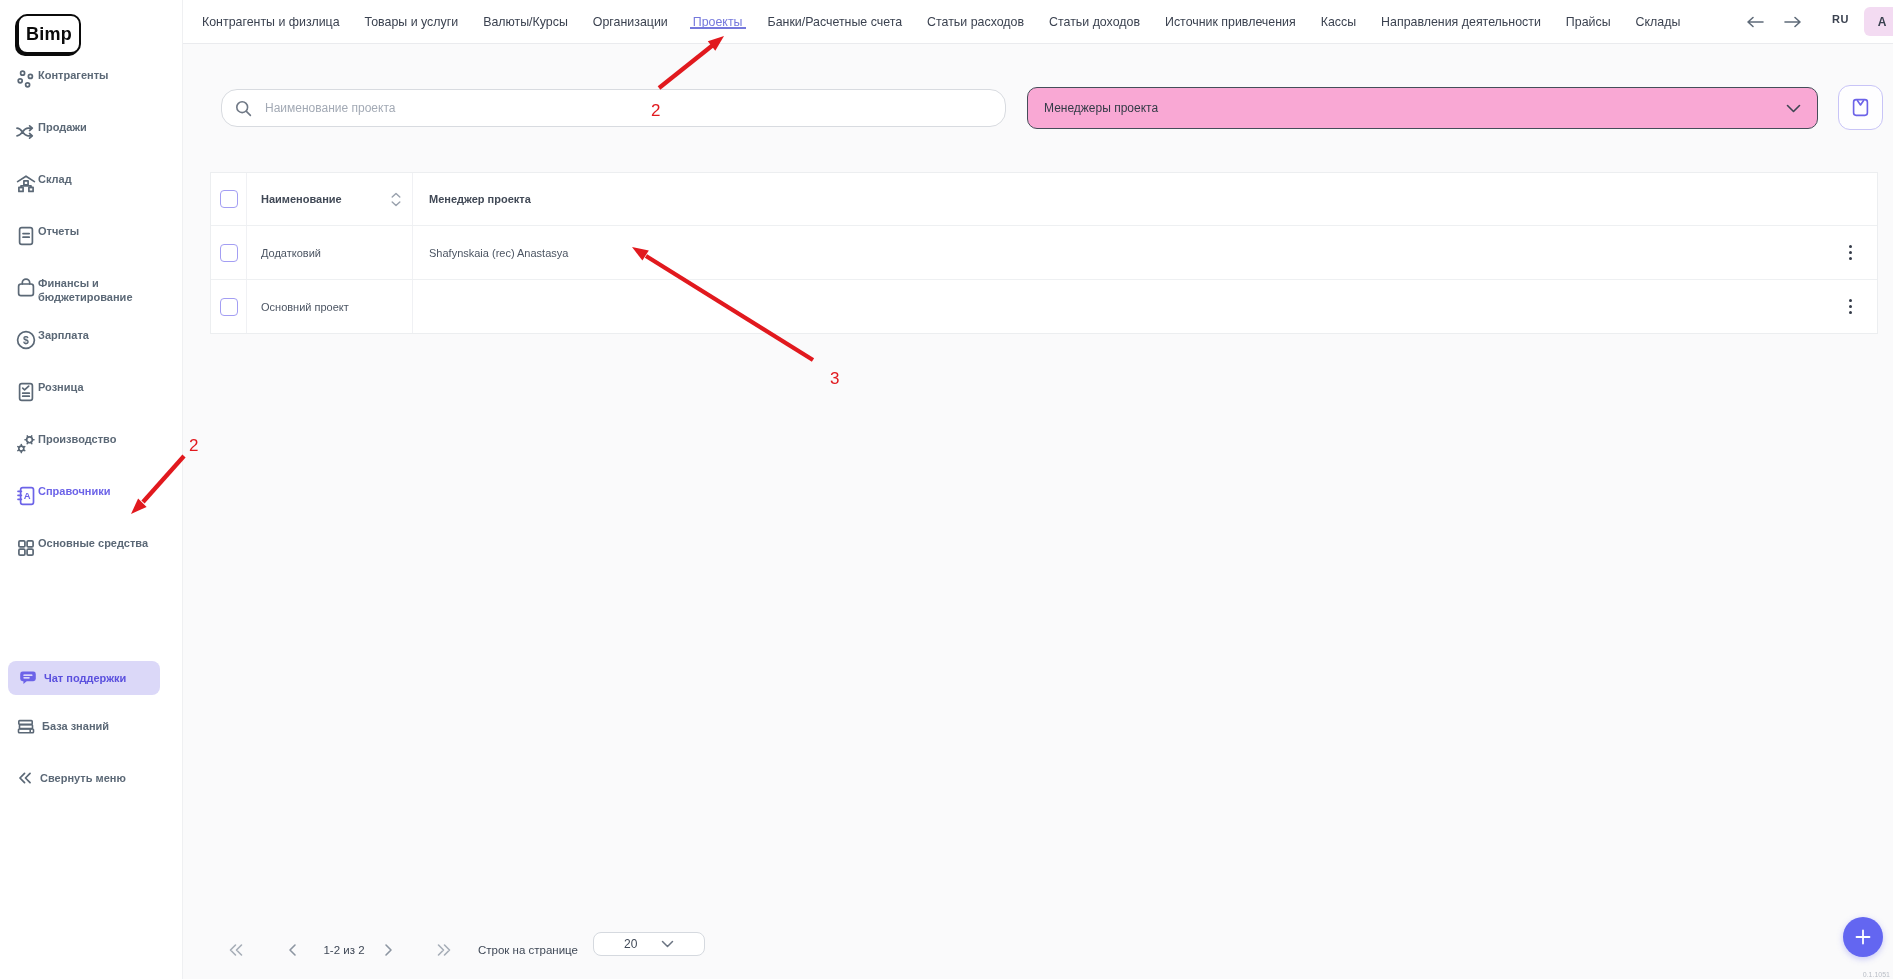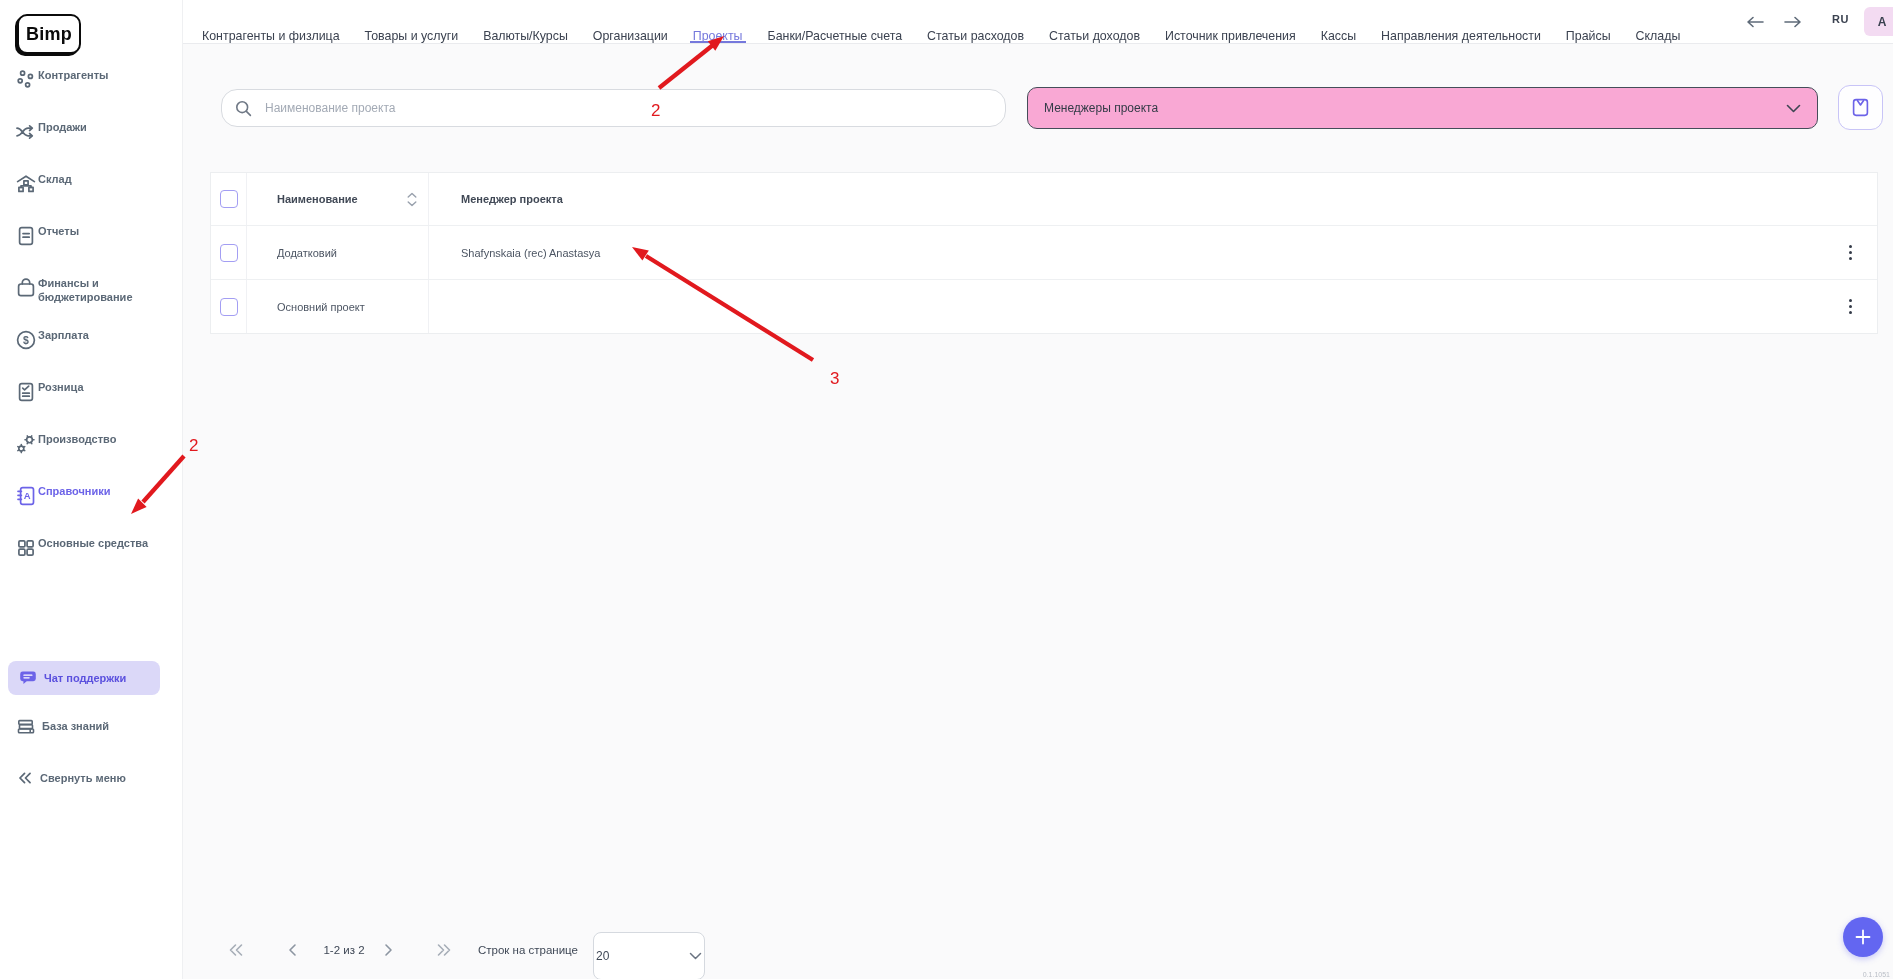--- a/index.html
+++ b/index.html
@@ -18,21 +18,21 @@
   .side-item.active{color:#6C63E8;}
   .side-footer{position:absolute;left:0;bottom:0;width:100%;height:170px;}
   .chat-pill{position:absolute;left:8px;top:-148px;width:152px;height:34px;background:#DBD8F8;border-radius:8px;
              display:flex;align-items:center;gap:5px;padding-left:9px;color:#5B50DE;font-size:11px;font-weight:bold;cursor:pointer;box-sizing:border-box;}
   .foot-item{position:absolute;left:14px;display:flex;align-items:center;gap:4px;color:#5B6876;font-size:11px;font-weight:bold;cursor:pointer;}
   .foot-kb{top:-95px;}
   .foot-collapse{top:-42px;}
 
   
   .topbar{position:absolute;left:182px;top:0;width:1711px;height:43px;background:#fff;border-bottom:1px solid #EAEBEE;z-index:2;}
-  .tabs{position:absolute;left:20px;top:0;width:1541px;height:43px;display:flex;gap:25px;align-items:flex-end;
+  .tabs{position:absolute;left:20px;top:0;width:1541px;height:43px;display:flex;gap:25px;align-items:center;
         overflow:hidden;white-space:nowrap;}
   .tab{display:flex;align-items:center;font-size:12.4px;color:#3B4250;position:relative;cursor:pointer;flex:0 0 auto;}
   .tab.active{color:#7578DC;}
   .tab.active::after{content:"";position:absolute;left:-3px;right:-3px;bottom:0;height:2px;background:#7578DC;}
   .nav-arrow{position:absolute;top:12px;width:26px;height:20px;display:flex;align-items:center;justify-content:center;cursor:pointer;}
   .nav-arrow.back{left:1560px;}
   .nav-arrow.fwd{left:1598px;}
   .lang{position:absolute;left:1650px;top:13px;font-size:11px;font-weight:bold;color:#3B4250;letter-spacing:.5px;cursor:pointer;}
   .avatar{position:absolute;left:1682px;top:7px;width:36px;height:29px;border-radius:6px;background:#F3DBF2;
           display:flex;align-items:center;justify-content:center;font-size:12px;font-weight:bold;color:#3A4150;cursor:pointer;}
@@ -45,21 +45,21 @@
   .search-box input::placeholder{color:#A3AAB5;}
   .managers-dd{position:absolute;left:845px;top:44px;width:791px;height:42px;background:#f9a8d4;border:1.5px solid #454D59;
                border-radius:10px;display:flex;align-items:center;padding:0 16px;box-sizing:border-box;
                font-size:12px;color:#333B47;cursor:pointer;}
   .managers-dd .chev{margin-left:auto;display:flex;}
   .mail-btn{position:absolute;left:1656px;top:42px;width:45px;height:45px;border:1.5px solid #C8C4F7;border-radius:12px;
             background:#FEFEFF;display:flex;align-items:center;justify-content:center;cursor:pointer;box-sizing:border-box;}
 
   
   .table{position:absolute;left:28px;top:129px;width:1668px;background:#fff;border:1px solid #ECEEF0;box-sizing:border-box;}
-  .trow{display:grid;grid-template-columns:36px 166px 1fr 53px;align-items:stretch;gap:16px;}
+  .trow{display:grid;grid-template-columns:36px 166px 1fr 53px;align-items:stretch;}
   .thead{height:52px;border-bottom:1px solid #EEF0F2;}
   .tbody-row{height:53px;border-bottom:1px solid #EEF0F2;}
   .tbody-row:last-child{border-bottom:none;}
   .cell{display:flex;align-items:center;font-size:11px;color:#4C5563;}
   .cell-cb{justify-content:center;border-right:1px solid #F0F1F4;}
   .cell-name{padding-left:14px;border-right:1px solid #F0F1F4;}
   .cell-mgr{padding-left:16px;}
   .cell-kebab{justify-content:center;cursor:pointer;}
   .thead .cell{font-weight:bold;color:#414956;}
   .checkbox{width:18px;height:18px;border:1.5px solid #A39EF3;border-radius:4px;background:#fff;box-sizing:border-box;cursor:pointer;}
@@ -67,22 +67,22 @@
   .kebab{display:flex;flex-direction:column;gap:2.4px;padding:6px;}
   .kebab i{width:3.4px;height:3.4px;border-radius:50%;background:#343B48;}
 
   
   .pagination{position:absolute;left:28px;top:879px;width:560px;height:56px;}
   .pg-btn{position:absolute;top:16px;width:24px;height:24px;display:flex;align-items:center;justify-content:center;cursor:pointer;}
   .pg-first{left:14px;} .pg-prev{left:70px;} .pg-next{left:166px;} .pg-last{left:222px;}
   .pg-range{position:absolute;left:84px;top:0;width:100px;height:56px;display:flex;align-items:center;justify-content:center;
             font-size:11.5px;color:#3F4856;}
   .pg-label{position:absolute;left:268px;top:0;height:56px;display:flex;align-items:center;font-size:11.5px;color:#3F4856;}
-  .pg-select{position:absolute;left:383px;top:10px;width:112px;height:48px;border:1px solid #D5D9DF;border-radius:8px;background:#fff;
-             display:flex;align-items:center;padding:0 2px;box-sizing:border-box;font-size:12px;color:#3F4856;cursor:pointer;justify-content:space-between;}
+  .pg-select{position:absolute;left:383px;top:10px;width:112px;height:24px;border:1px solid #D5D9DF;border-radius:8px;background:#fff;
+             display:flex;align-items:center;padding:0 30px;box-sizing:border-box;font-size:12px;color:#3F4856;cursor:pointer;justify-content:space-between;}
   .pg-select .chev{margin-left:auto;display:flex;}
 
   .fab{position:absolute;left:1661px;top:874px;width:40px;height:40px;border-radius:50%;background:#6366F1;
        display:flex;align-items:center;justify-content:center;cursor:pointer;box-shadow:0 2px 6px rgba(99,102,241,.35);}
   .version{position:absolute;right:3px;bottom:1px;font-size:7px;color:#B9BEC6;}
 
   
   .annot{position:absolute;left:0;top:0;z-index:50;pointer-events:none;}
   .annot text{font-family:"Liberation Sans",sans-serif;font-size:17px;fill:#E1191E;}
 </style>

